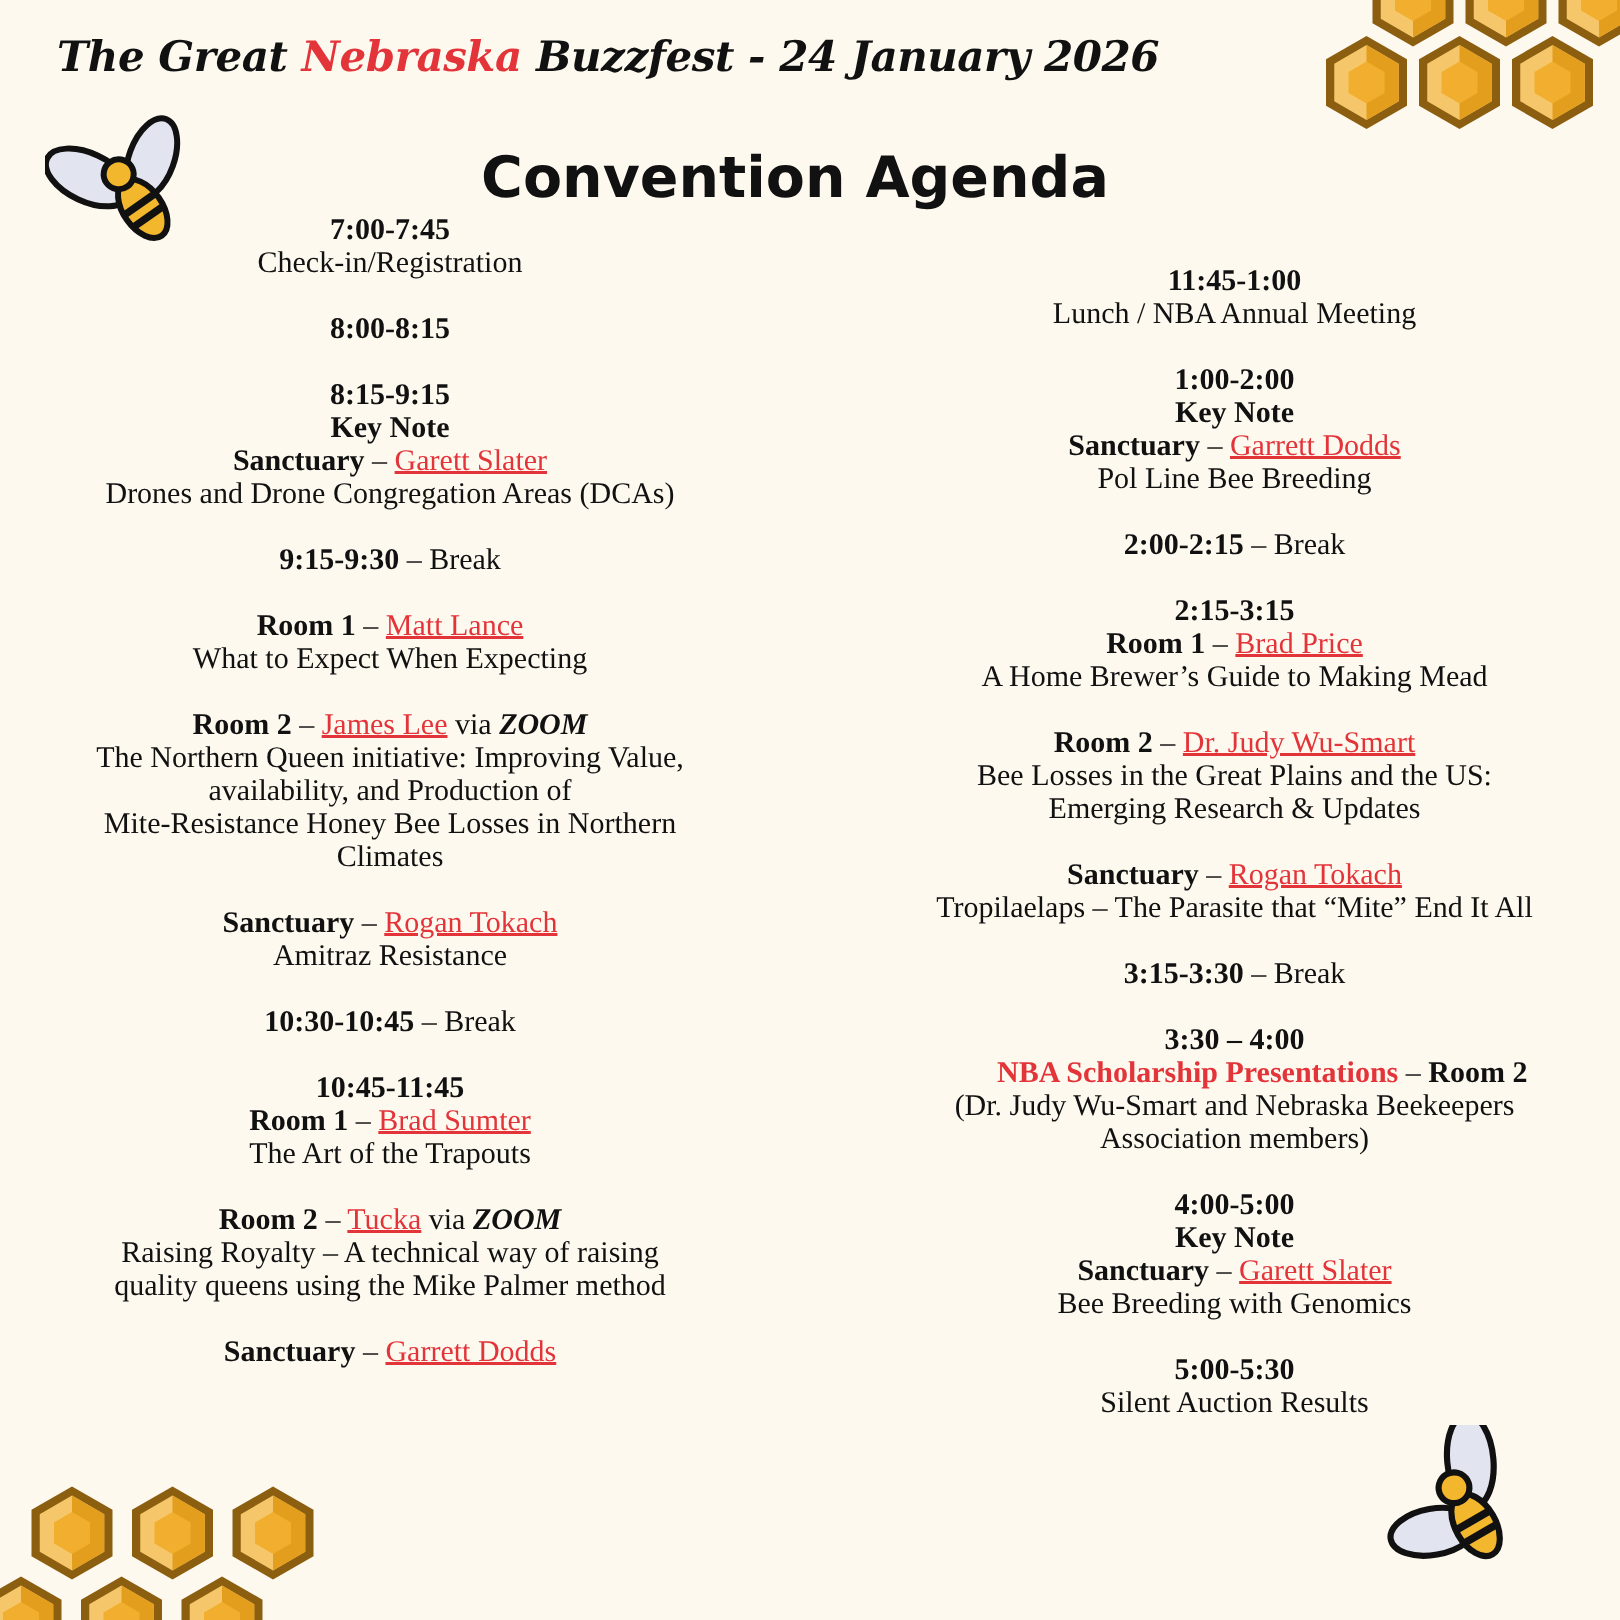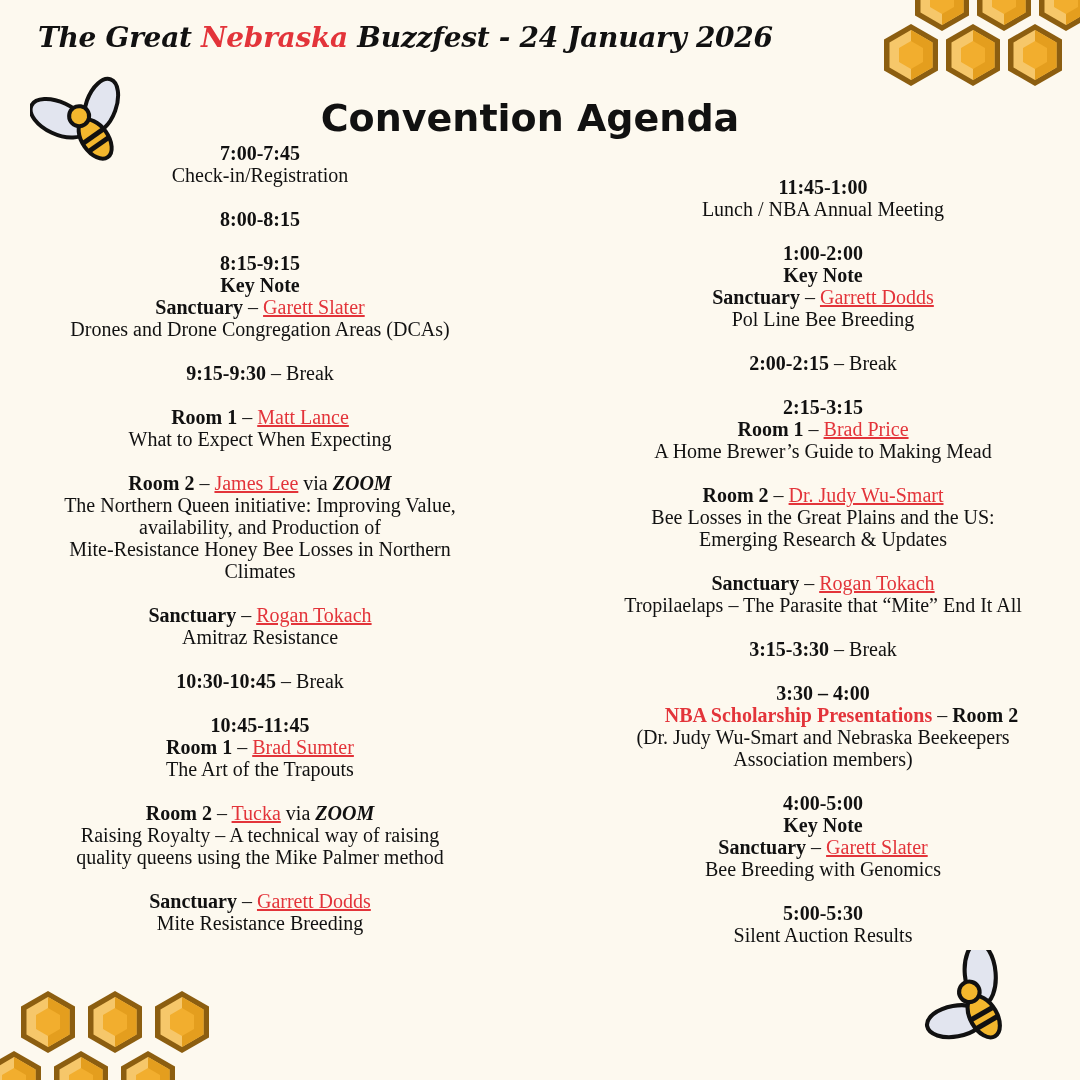--- a/index.html
+++ b/index.html
@@ -134,21 +134,20 @@
       <span class="line"><span class="b">Room 1</span><span> – </span><a class="link">Brad Sumter</a></span>
       <span class="line">The Art of the Trapouts</span>
     </div>
     <div class="block">
       <span class="line"><span class="b">Room 2</span><span> – </span><a class="link">Tucka</a><span> via </span><span class="zoom">ZOOM</span></span>
       <span class="line">Raising Royalty – A technical way of raising</span>
       <span class="line">quality queens using the Mike Palmer method</span>
     </div>
     <div class="block">
       <span class="line"><span class="b">Sanctuary</span><span> – </span><a class="link">Garrett Dodds</a></span>
-      <span class="line">Mite Resistance Breeding</span>
     </div>
   </div>
 <div class="col right" id="col-right">
     <div class="block">
       <span class="line b">11:45-1:00</span>
       <span class="line">Lunch / NBA Annual Meeting</span>
     </div>
     <div class="block">
       <span class="line b">1:00-2:00</span>
       <span class="line b">Key Note</span>

